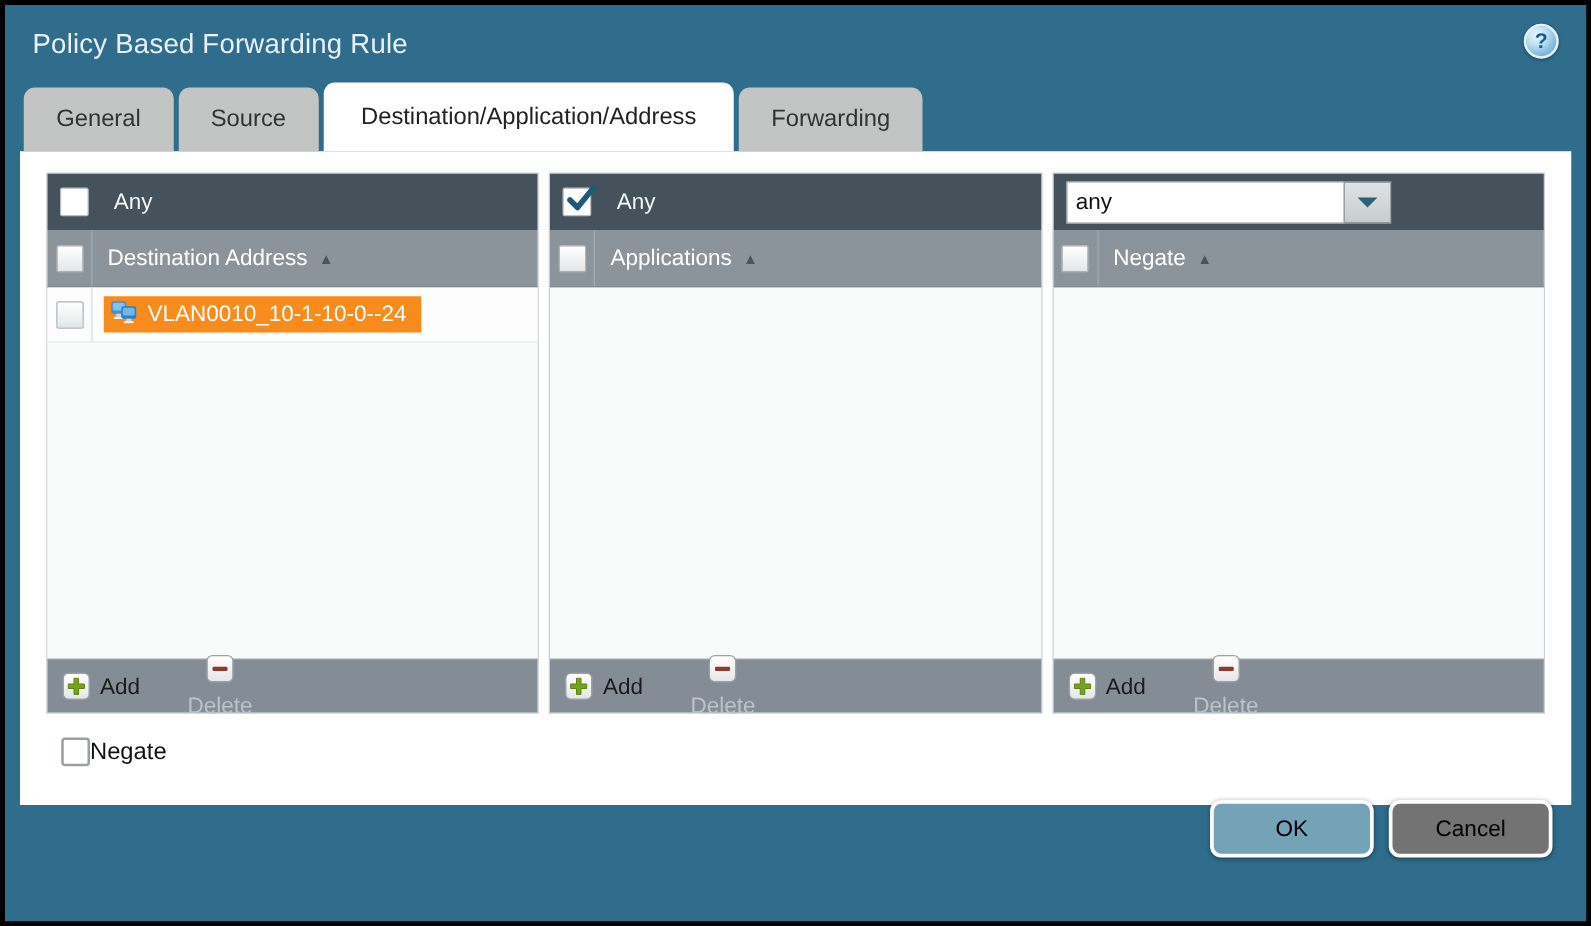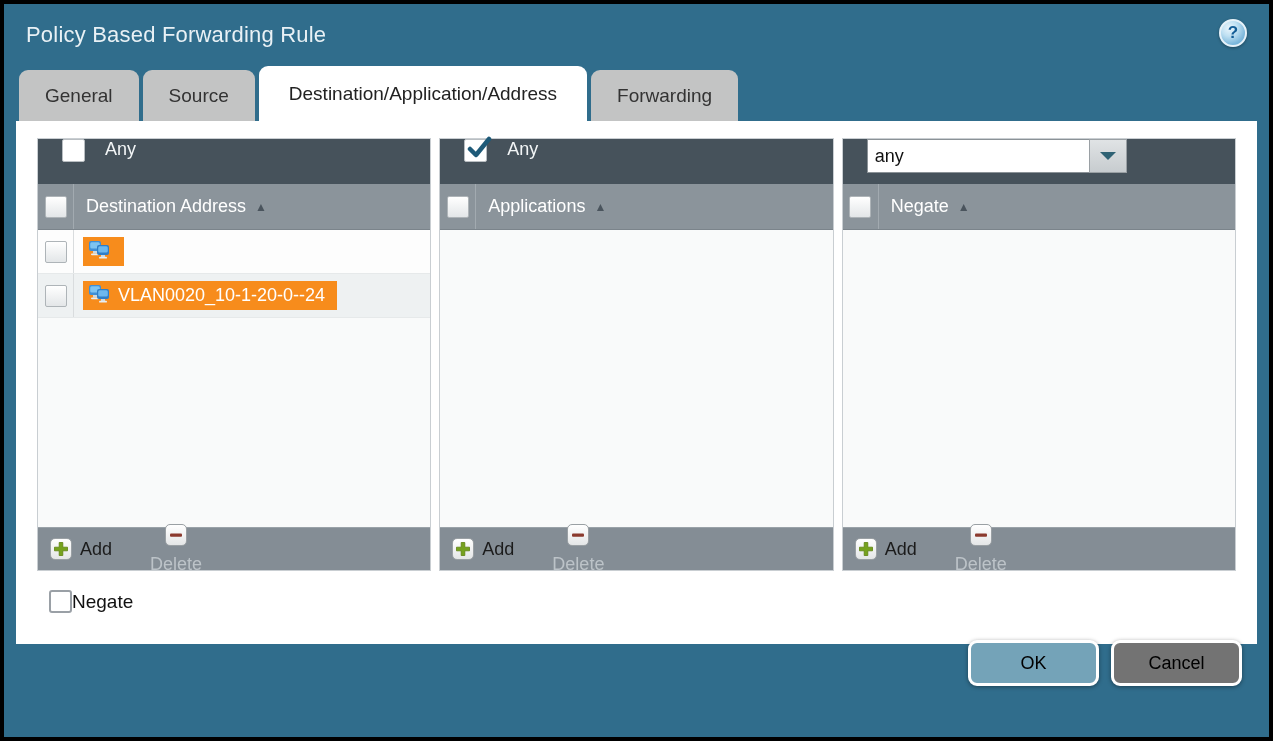--- a/index.html
+++ b/index.html
@@ -87,22 +87,22 @@
     display: flex;
     flex-direction: column;
     border: 1px solid #c9ced2;
     background: #f9fafa;
   }
 
   .col-top {
     height: 45px;
     background: #46525b;
     display: flex;
-    align-items: flex-start;
-    padding: 0 24px;
+    align-items: center;
+    padding: 0 10px;
     flex: 0 0 auto;
   }
   .any-label {
     color: #f2f5f6;
     font-size: 18px;
     margin-left: 20px;
   }
   .cb {
     width: 23px; height: 23px;
     background: #ffffff;
@@ -314,40 +314,21 @@
                   <rect x="1" y="2" width="12" height="10" rx="2" fill="#3f8fd6"></rect>
                   <rect x="2.2" y="3.2" width="9.6" height="6.2" rx="1.5" fill="#7ec4f2"></rect>
                   <rect x="5" y="12" width="4" height="2.5" fill="#cfd8de"></rect>
                   <rect x="3" y="14.4" width="8" height="1.8" rx="0.9" fill="#e8edf0"></rect>
                   <rect x="9" y="6" width="12" height="10" rx="2" fill="#2f7ec7"></rect>
                   <rect x="10.2" y="7.2" width="9.6" height="6.2" rx="1.5" fill="#6db8ee"></rect>
                   <rect x="13" y="16" width="4" height="2.2" fill="#cfd8de"></rect>
                   <rect x="11" y="17.8" width="8" height="1.8" rx="0.9" fill="#e8edf0"></rect>
                 </svg>
               </span>
-            </div>
-          </div>
-          <div class="list-row alt">
-            <div class="row-cbcell">
-              <div class="cb shaded"></div>
-            </div>
-            <div class="chip">
-              <span>
-                <svg width="24" height="20" viewBox="0 0 24 20">
-                  <rect x="1" y="2" width="12" height="10" rx="2" fill="#3f8fd6"></rect>
-                  <rect x="2.2" y="3.2" width="9.6" height="6.2" rx="1.5" fill="#7ec4f2"></rect>
-                  <rect x="5" y="12" width="4" height="2.5" fill="#cfd8de"></rect>
-                  <rect x="3" y="14.4" width="8" height="1.8" rx="0.9" fill="#e8edf0"></rect>
-                  <rect x="9" y="6" width="12" height="10" rx="2" fill="#2f7ec7"></rect>
-                  <rect x="10.2" y="7.2" width="9.6" height="6.2" rx="1.5" fill="#6db8ee"></rect>
-                  <rect x="13" y="16" width="4" height="2.2" fill="#cfd8de"></rect>
-                  <rect x="11" y="17.8" width="8" height="1.8" rx="0.9" fill="#e8edf0"></rect>
-                </svg>
-              </span>
-              <span>VLAN0020_10-1-20-0--24</span>
+              <span>VLAN0010_10-1-10-0--24</span>
             </div>
           </div>
         </div>
         <div class="col-footer">
           <div class="bar-btn">
             <span class="glyph">
               <svg width="14" height="14" viewBox="0 0 14 14">
                   <path d="M5.2 0.5 h3.6 v4.7 h4.7 v3.6 h-4.7 v4.7 h-3.6 v-4.7 h-4.7 v-3.6 h4.7 z" fill="#76a21e" stroke="#5d820f" stroke-width="0.8"></path>
                 </svg>
             </span>

